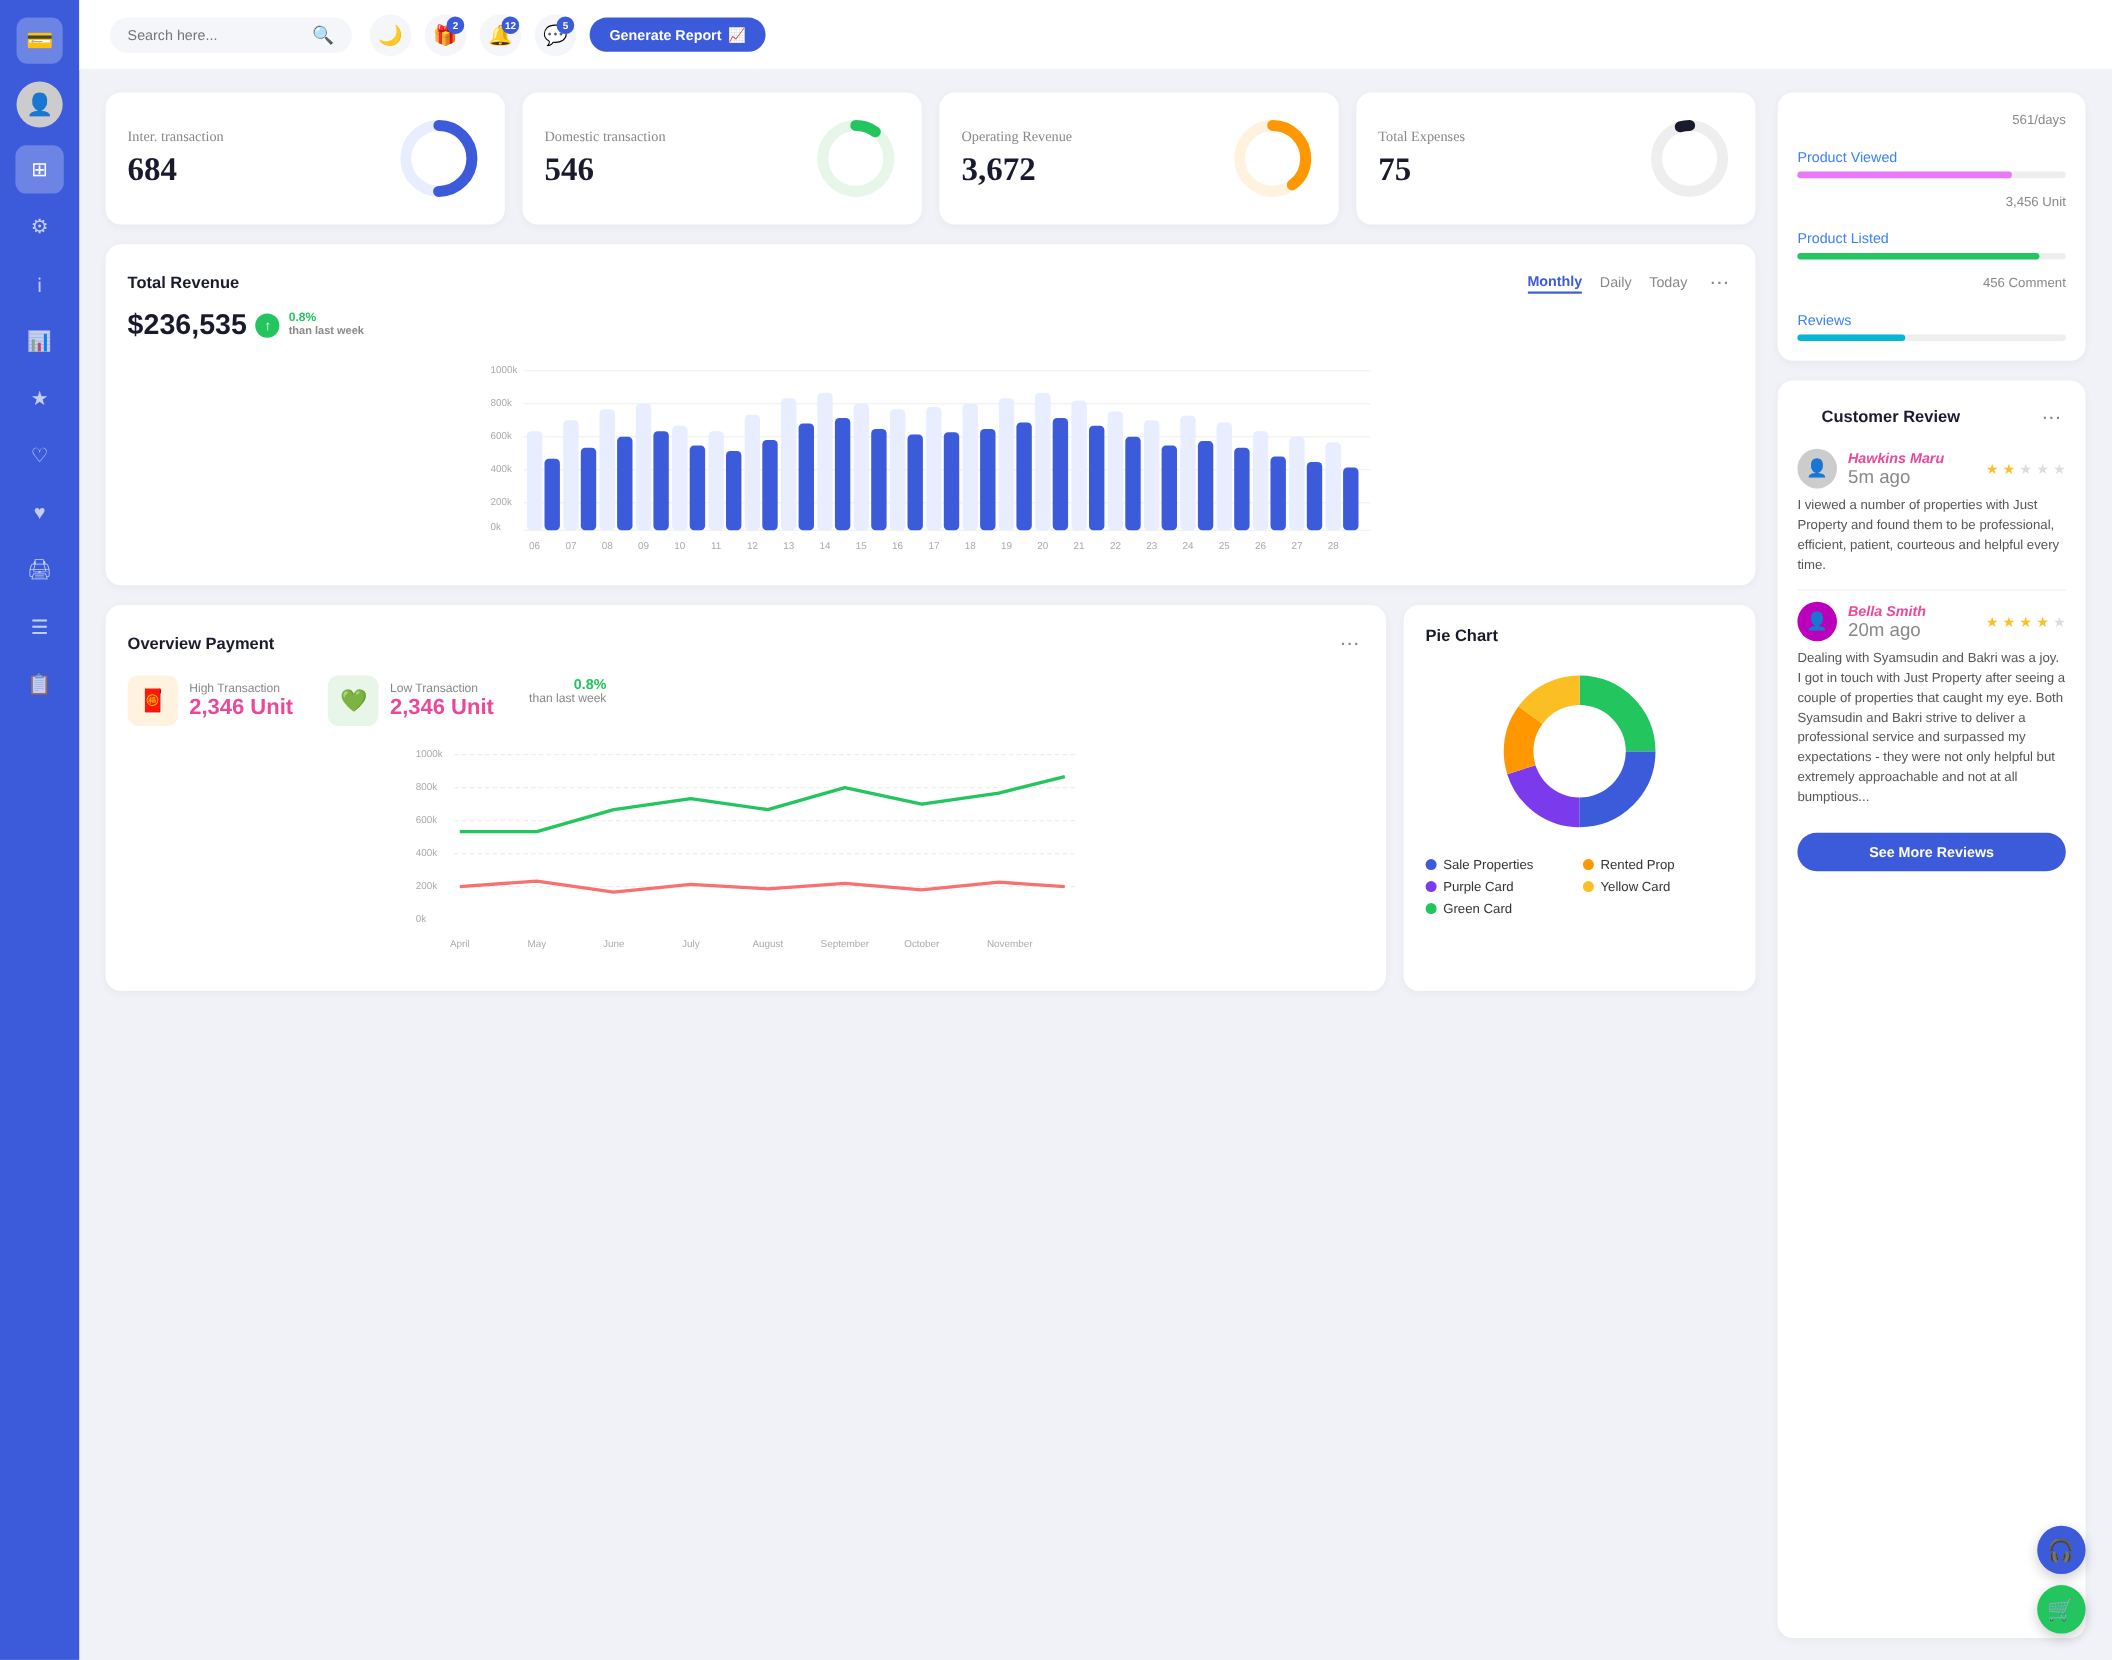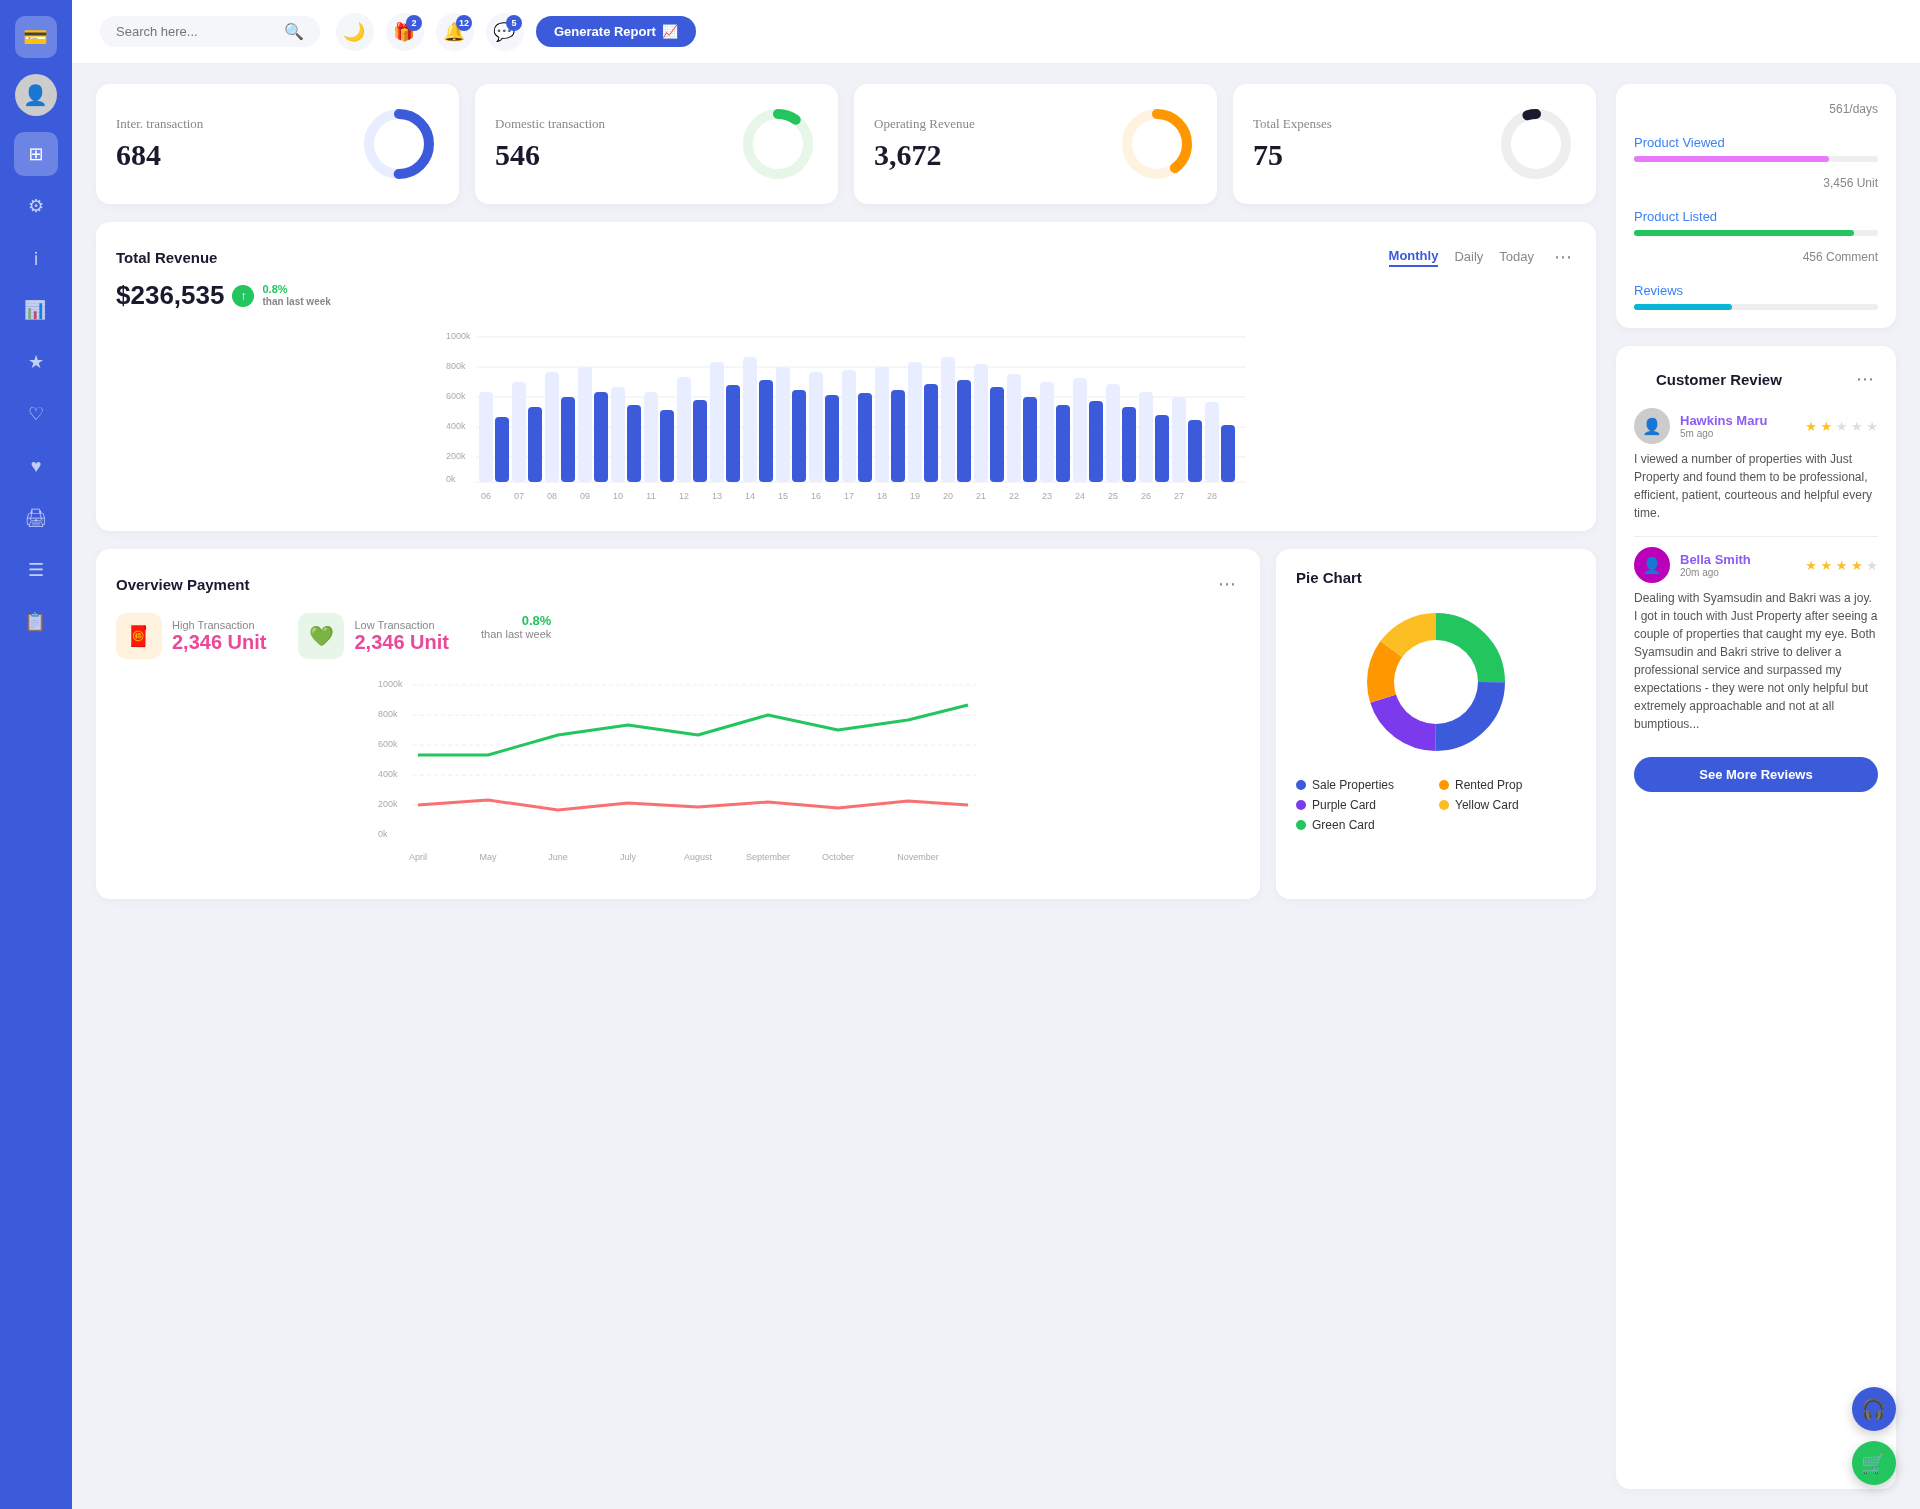--- a/index.html
+++ b/index.html
@@ -322,22 +322,22 @@
     .review-top { display: flex; align-items: center; gap: 10px; margin-bottom: 6px; }
     .review-avatar {
       width: 36px; height: 36px;
       border-radius: 50%;
       background: #ccc;
       display: flex; align-items: center; justify-content: center;
       font-size: 16px;
       overflow: hidden;
     }
     .review-meta { flex: 1; }
-    .reviewer-name { font-size: 13px; font-weight: 700; color: #8b5cf6; }
-    .review-time { font-size: 10px; color: #888; }
+    .reviewer-name { font-size: 13px; font-weight: 700; color: #ec4899; font-style: italic; }
+    .review-time { font-size: 17px; color: #888; }
     .stars { color: #fbbf24; font-size: 13px; }
     .star-empty { color: #ddd; }
     .review-text { font-size: 12px; color: #555; line-height: 1.5; }
     .btn-more {
       width: 100%;
       background: #3b5bdb;
       color: #ffffff;
       border: none;
       border-radius: 20px;
       padding: 10px;

